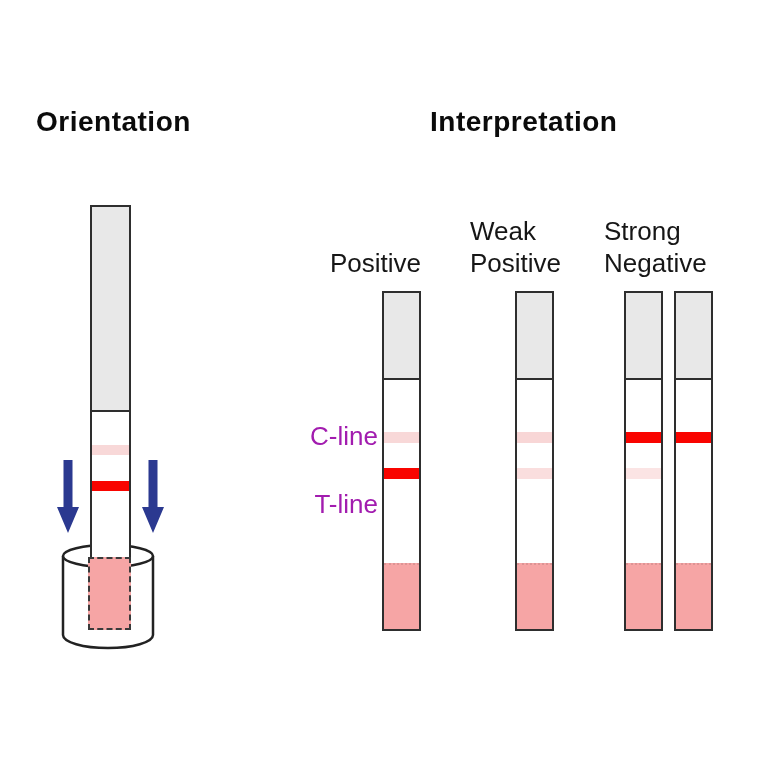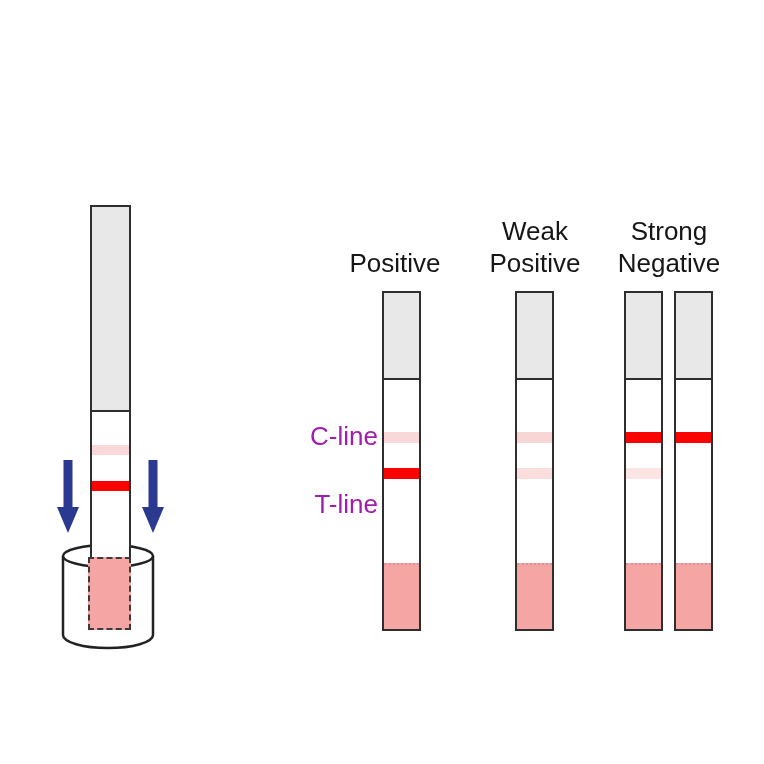--- a/index.html
+++ b/index.html
@@ -5,21 +5,21 @@
   html,body { margin:0; padding:0; background:#ffffff; }
   .canvas {
     position:relative; width:764px; height:764px; background:#ffffff;
     font-family:"Liberation Sans", sans-serif; overflow:hidden;
   }
   .abs { position:absolute; }
 
   .heading { font-size:28px; font-weight:bold; color:#0b0b0b; letter-spacing:0.5px; }
 
   .col-label {
-    font-size:26px; color:#161616; text-align:center;
+    font-size:26px; color:#161616; text-align:left;
     white-space:pre-line; line-height:32px; width:130px;
   }
   .row-label {
     font-size:26px; color:#a21caf; text-align:right; width:88px; line-height:30px;
   }
 
   
   .t-strip {
     position:absolute; top:291px; width:39px; height:340px;
     border:2px solid #2e2e2e; box-sizing:border-box; background:#ffffff;
@@ -52,20 +52,21 @@
   .sample-dip {
     left:88px; top:557px; width:43px; height:73px; box-sizing:border-box;
     border:2.5px dashed #3a3a3a; z-index:3;
   }
 </style>
 </head>
 <body>
 
 <div class="canvas">
 
+  <div class="abs heading" style="left:36px; top:106px;">Orientation</div>
 
   <div>
 
     <svg class="cup-svg" width="94" height="110" viewBox="0 0 94 110">
       <path d="M2,16 L2,95 A45,13 0 0 0 92,95 L92,16" fill="#ffffff" stroke-width="2.5" stroke-linejoin="round" stroke="#222222"></path>
       <ellipse cx="47" cy="16" rx="45" ry="11" fill="#ffffff" stroke-width="2.5" stroke="#222222"></ellipse>
     </svg>
 
     <div class="abs o-pad-top" style="background-color: rgb(232, 232, 232);"></div>
     <div class="abs o-membrane">
@@ -76,20 +77,21 @@
     <div class="abs sample-dip" style="background-color: rgb(246, 165, 165);"></div>
 
     <svg class="arrow-svg" style="left:57px;" width="22" height="74" viewBox="0 0 22 74">
       <polygon points="6.5,0 15.5,0 15.5,47 22,47 11,73 0,47 6.5,47" fill="#2B3990"></polygon>
     </svg>
     <svg class="arrow-svg" style="left:142px;" width="22" height="74" viewBox="0 0 22 74">
       <polygon points="6.5,0 15.5,0 15.5,47 22,47 11,73 0,47 6.5,47" fill="#2B3990"></polygon>
     </svg>
   </div>
 
+  <div class="abs heading" style="left:430px; top:106px;">Interpretation</div>
 
   <div>
 
     <div class="abs col-label" style="left:330px; top:247px;">Positive</div>
     <div class="abs col-label" style="left:470px; top:215px;">Weak
 Positive</div>
     <div class="abs col-label" style="left:604px; top:215px;">Strong
 Negative</div>
 
     <div class="abs row-label" style="left:290px; top:421px;">C-line</div>

